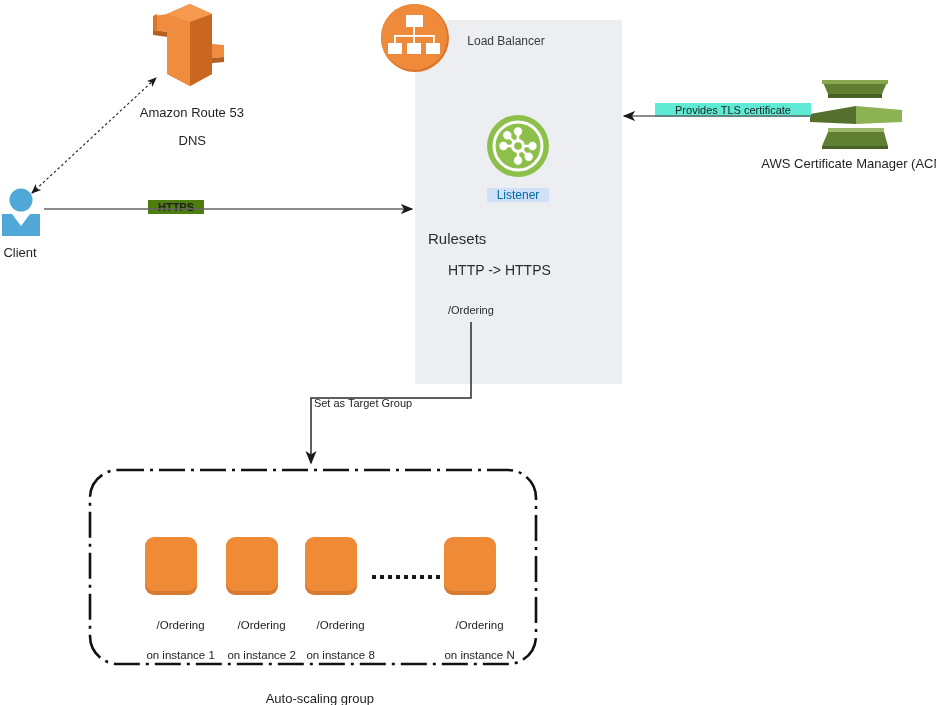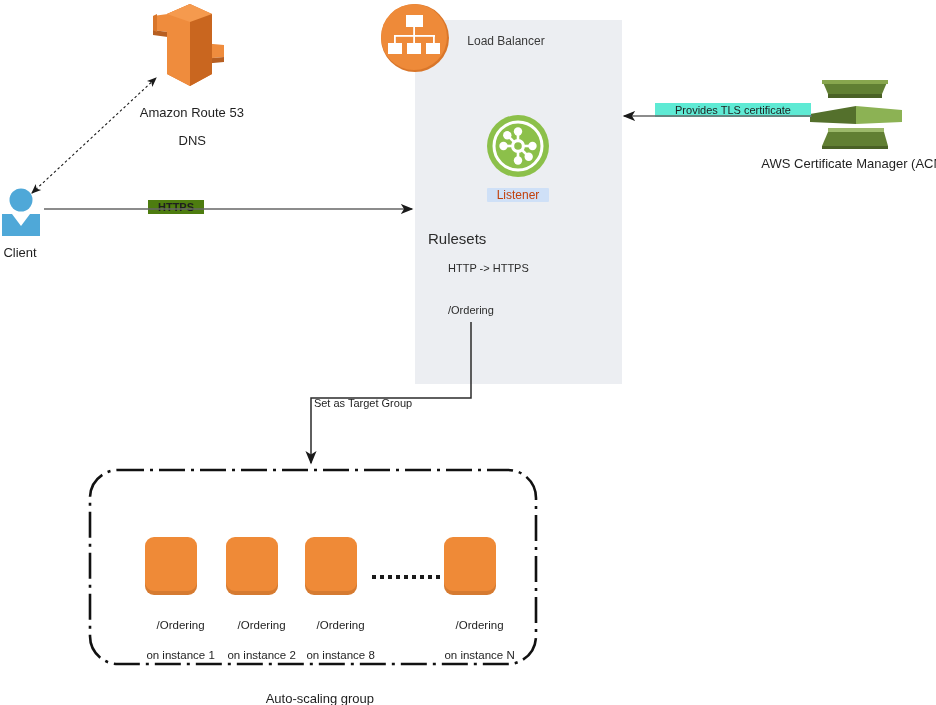--- a/index.html
+++ b/index.html
@@ -48,21 +48,21 @@
     position: absolute;
     left: 428px;
     top: 230px;
     font-size: 15px;
     color: #2b2b2b;
   }
   #rule-1 {
     position: absolute;
     left: 448px;
     top: 262px;
-    font-size: 11px;
+    font-size: 14px;
     color: #2b2b2b;
   }
   #rule-2 {
     position: absolute;
     left: 448px;
     top: 304px;
     font-size: 11px;
     color: #2b2b2b;
   }
 
@@ -74,21 +74,21 @@
     width: 62px;
     height: 62px;
   }
   #listener-label {
     position: absolute;
     left: 487px;
     top: 188px;
     width: 62px;
     text-align: center;
     font-size: 12px;
-    color: #c2410c;
+    color: #0369a1;
     background: #cfe0f7;
     border-radius: 1px;
   }
 
   
   #elb-icon {
     position: absolute;
     left: 380px;
     top: 3px;
     width: 70px;

